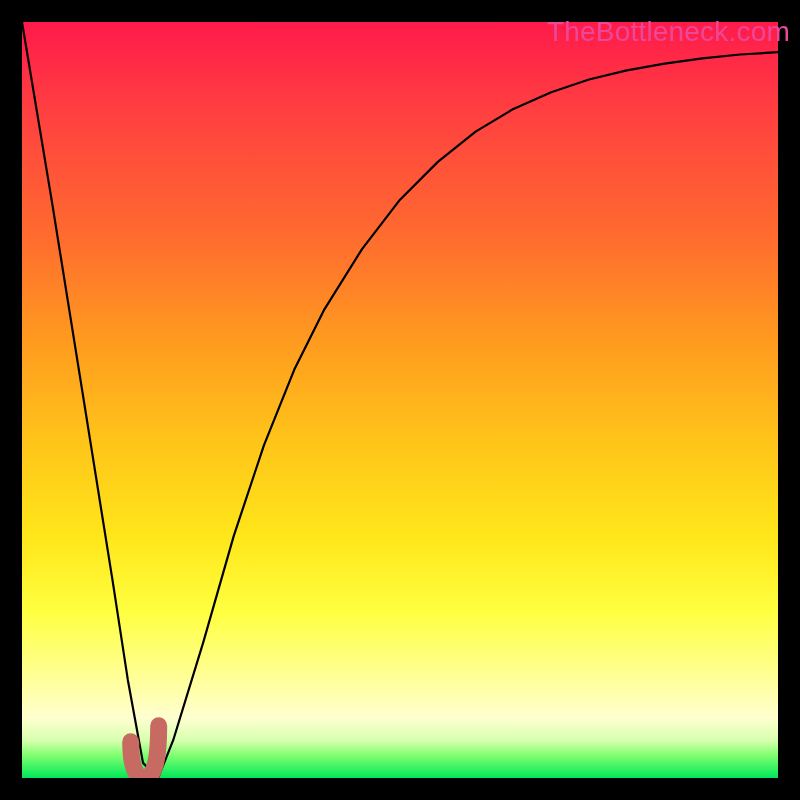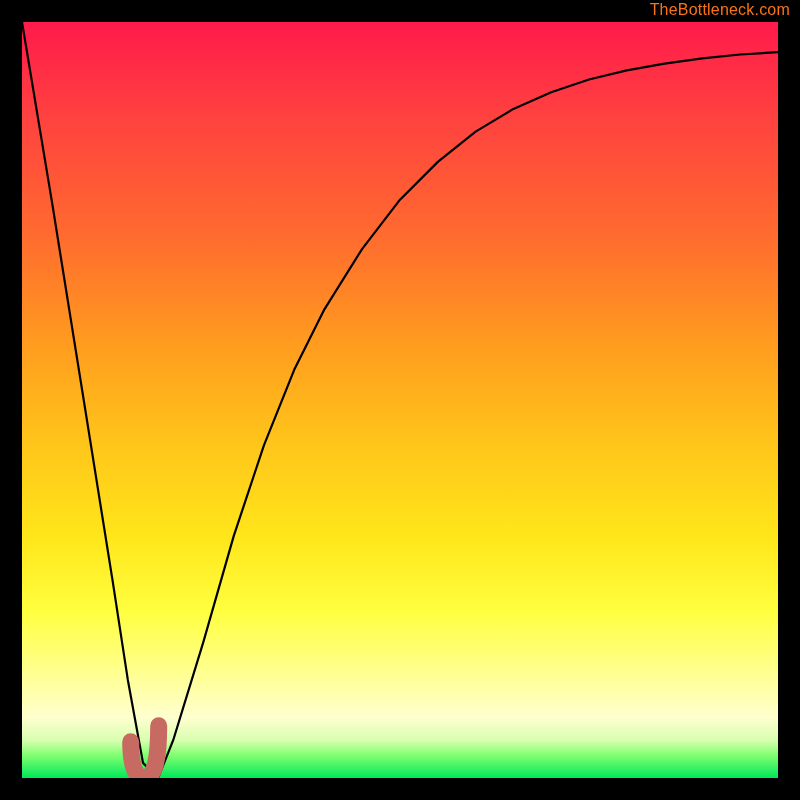--- a/index.html
+++ b/index.html
@@ -34,24 +34,24 @@
       #ffff90 86%,
       #ffffd0 92%,
       #d8ffb0 95%,
       #80ff70 97%,
       #00e85a 100%
     );
     overflow: hidden;
   }
   .watermark {
     position: absolute;
-    top: 1px;
+    top: 16px;
     right: 10px;
-    color: #f97316;
-    font-size: 16px;
+    color: #ec4899;
+    font-size: 28px;
     font-weight: 500;
     letter-spacing: 0.2px;
     user-select: none;
   }
   svg.curves {
     position: absolute;
     left: 0;
     top: 0;
     width: 756px;
     height: 756px;

